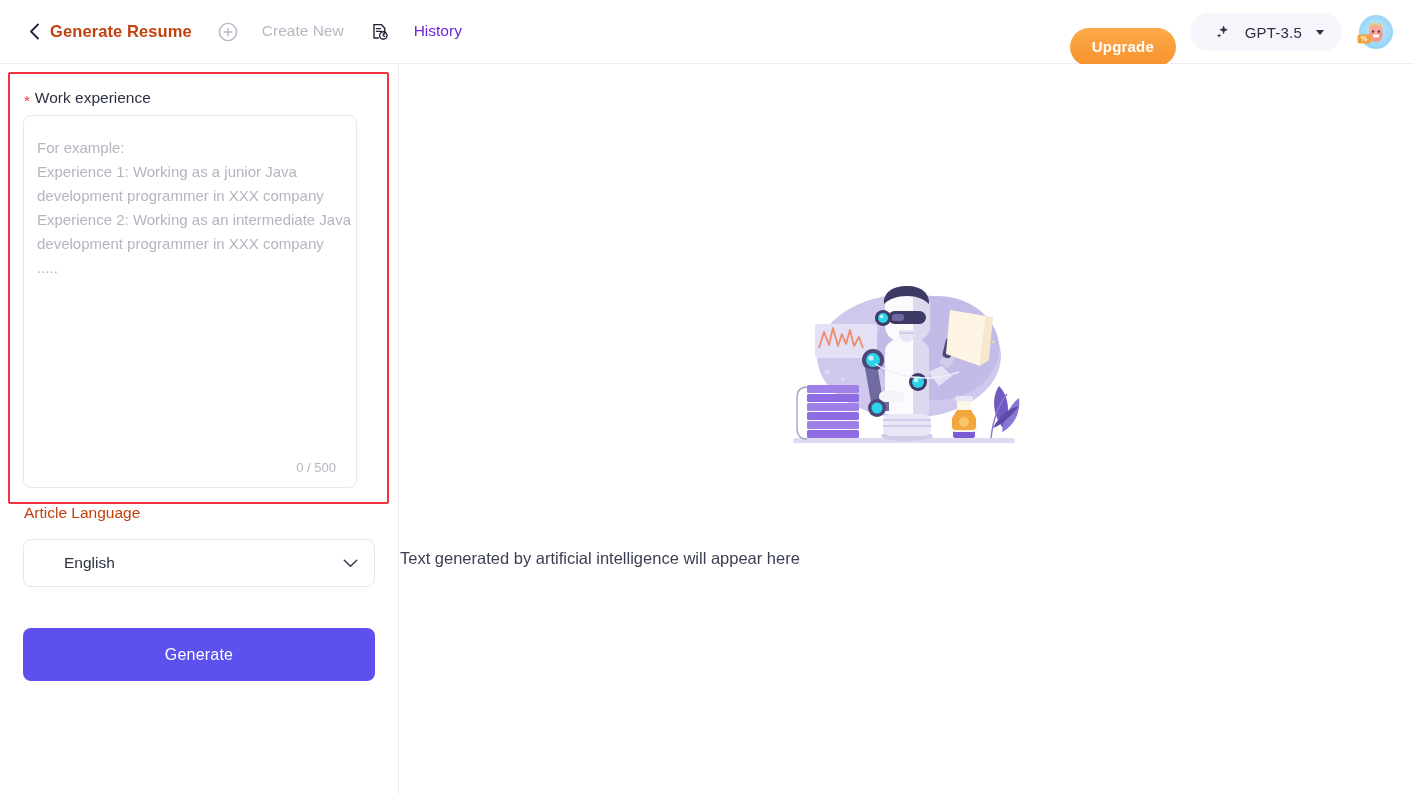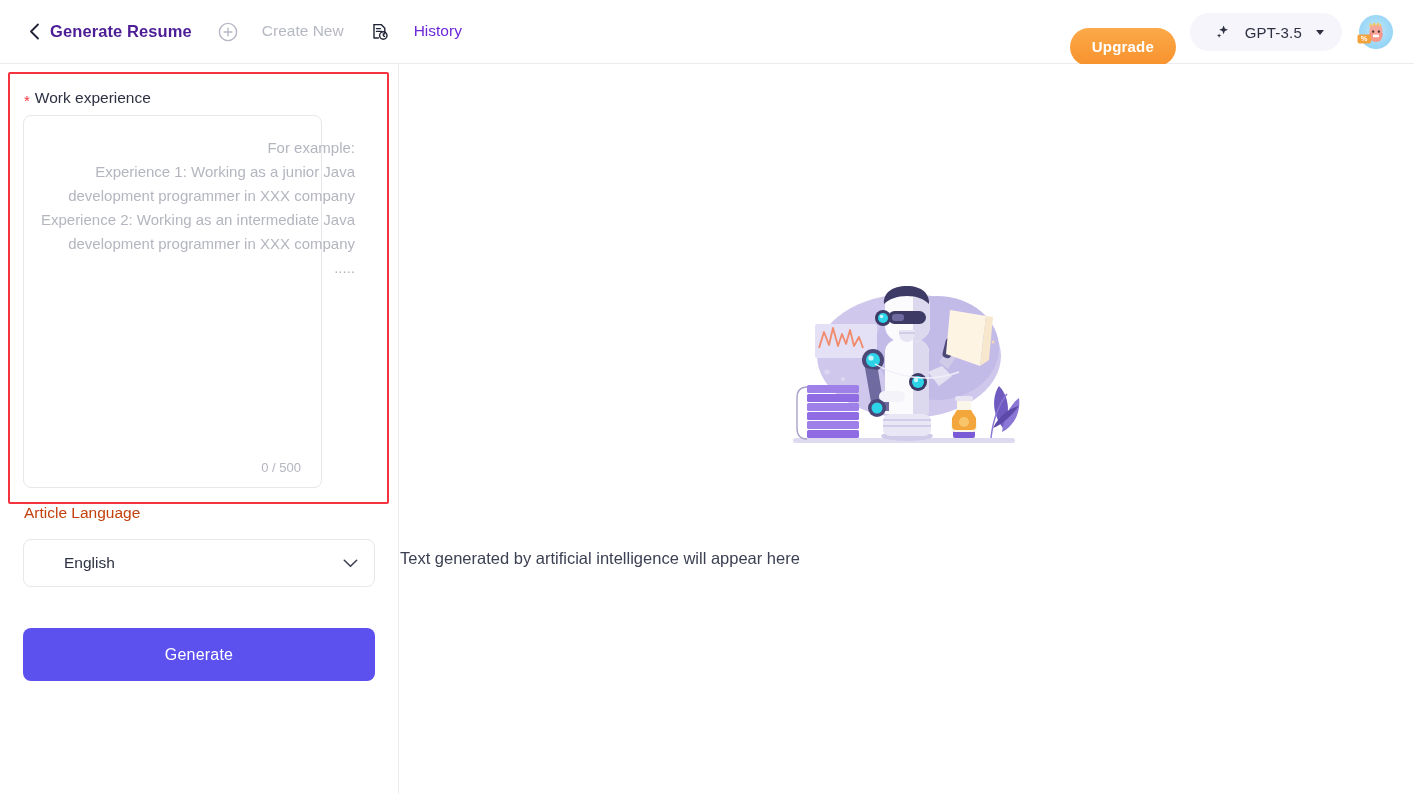--- a/index.html
+++ b/index.html
@@ -24,21 +24,21 @@
   .hdr-left { display: flex; align-items: center; padding-left: 24px; gap: 0; }
   .back-chevron {
     width: 20px; height: 20px;
     display: flex; align-items: center; justify-content: center;
     cursor: pointer;
     margin-right: 6px;
   }
   .hdr-title {
     font-size: 16.5px;
     font-weight: bold;
-    color: #4c1d95;
+    color: #c2410c;
     letter-spacing: .1px;
     white-space: nowrap;
   }
   .hdr-item {
     display: flex; align-items: flex-start; gap: 24px;
     margin-left: 26px;
     cursor: pointer;
     white-space: nowrap;
   }
   .hdr-item .lbl { font-size: 15.5px; color: #6d28d9; }
@@ -106,25 +106,24 @@
     left: 24px; top: 25px;
     font-size: 15.5px;
     color: #2d3142;
     display: flex; align-items: center; gap: 5px;
   }
   .req-star { color: #f5333f; font-size: 15px; line-height: 1; position: relative; top: 2px; }
 
   .textarea-box {
     position: absolute;
     left: 23px; top: 51px;
-    width: 299px; height: 373px;
+    width: 334px; height: 373px;
     border: 1px solid #e7e7ec;
     border-radius: 8px;
     background: #ffffff;
-    text-align: right;
   }
   .ta-placeholder {
     position: absolute;
     left: 13px; top: 20px;
     width: 318px;
     font-size: 15px;
     line-height: 24px;
     color: #b4b6bf;
     white-space: pre-wrap;
   }

